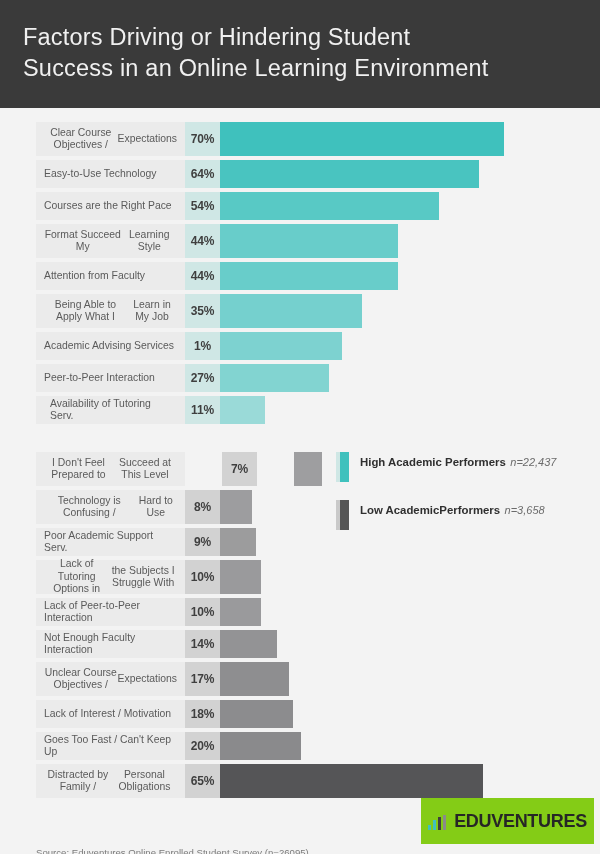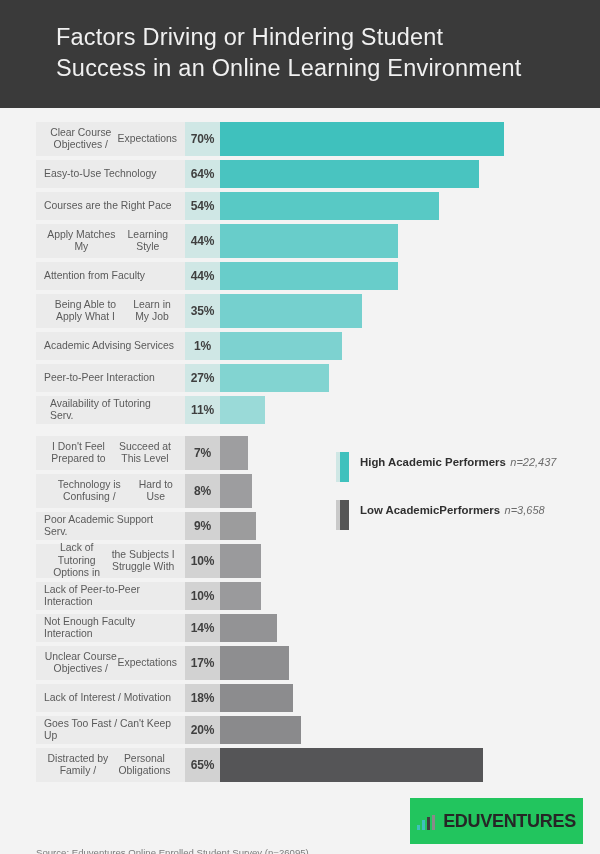--- a/index.html
+++ b/index.html
@@ -7,36 +7,36 @@
     width:600px;height:854px;
     background:#f3f3f3;
     font-family:"Liberation Sans", sans-serif;
     overflow:hidden;
   }
   .page{position:relative;width:600px;height:854px;background:#f3f3f3;}
 
   
   .header{
     height:108px;width:600px;background:#3a3a3a;
-    box-sizing:border-box;padding:22px 0 0 56px;
+    box-sizing:border-box;padding:22px 0 0 23px;
   }
   .header h1{
     margin:0;font-weight:400;font-size:23.5px;line-height:31px;
     color:#f0f0f0;letter-spacing:.2px;
   }
 
   
   .chart{padding:14px 0 0 0;}
   .row{
     display:flex;align-items:stretch;
     margin:0 0 4px 36px;
     height:28px;
   }
   .row.tall{height:34px;text-align:center;}
-  .row.gap{margin-top:12px;}
+  .row.gap{margin-top:28px;gap:37px;}
 
   .label{
     width:149px;box-sizing:border-box;
     background:#ebebeb;
     display:flex;align-items:center;
     padding:0 8px 0 8px;
     font-size:10.4px;line-height:12.4px;color:#5a5a5a;
   }
   .label.indent{padding-left:14px;}
   .label span{display:block;}
@@ -69,22 +69,22 @@
 
   
   .footer{
     position:absolute;left:0;bottom:0;width:600px;height:58px;
   }
   .source{
     position:absolute;left:36px;top:14px;
     font-size:9.6px;color:#7b7b7b;margin-top:37px;
   }
   .logo{
-    position:absolute;right:17px;top:2px;
-    width:173px;height:46px;background:#22c55e;
+    position:absolute;right:6px;top:2px;
+    width:173px;height:46px;background:#84cc16;
     display:flex;align-items:center;justify-content:center;
   }
   .logo-inner{display:flex;align-items:flex-end;}
   .logo-bars{display:flex;align-items:flex-end;height:15px;margin-right:6px;}
   .logo-bars i{display:block;width:3px;margin-right:2px;}
   .logo-word{
     font-size:18px;font-weight:bold;color:#262626;letter-spacing:-.3px;
     line-height:18px;
   }
 </style>
@@ -118,21 +118,21 @@
       </div>
       <div class="row">
         <div class="label">
           <span>Courses are the Right Pace</span>
         </div>
         <div class="pct teal">54%</div>
         <div class="bar" style="width: 218.7px; background: rgba(63, 193, 189, 0.863);"></div>
       </div>
       <div class="row tall">
         <div class="label">
-          <span>Apply Matches My</span>
+          <span>Format Succeed My</span>
           <span>Learning Style</span>
         </div>
         <div class="pct teal">44%</div>
         <div class="bar" style="width: 178.2px; background: rgba(63, 193, 189, 0.776);"></div>
       </div>
       <div class="row">
         <div class="label">
           <span>Attention from Faculty</span>
         </div>
         <div class="pct teal">44%</div>

